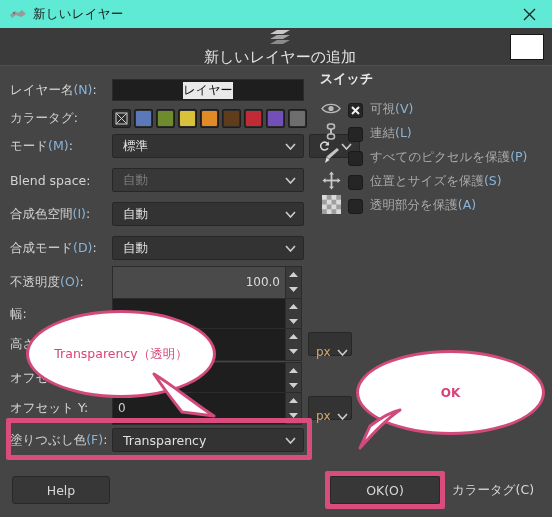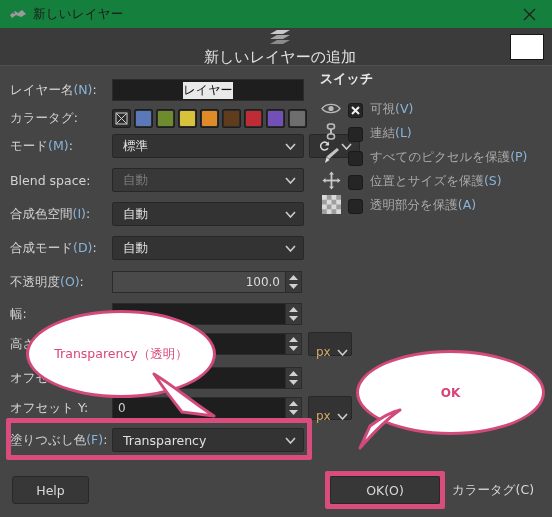--- a/index.html
+++ b/index.html
@@ -12,21 +12,21 @@
   #app {
     position: relative;
     width: 552px; height: 517px;
     background: #454545;
   }
 
   
   .titlebar {
     position: absolute; left: 0; top: 0;
     width: 552px; height: 28px;
-    background: #15803d;
+    background: #5eead4;
     display: flex; align-items: center;
   }
   .titlebar-icon {
     margin-left: 9px; width: 18px; height: 14px;
     display: flex; align-items: center; justify-content: center;
   }
   .titlebar-title {
     margin-left: 6px;
     font-size: 12.5px; color: #1b1b1b;
     letter-spacing: .2px;
@@ -138,21 +138,21 @@
     border: 1px solid #1d1d1d;
     border-radius: 2px;
     background: #2c2c2c;
     display: flex; align-items: center; justify-content: center;
   }
   .tag i { display:block; width: 15px; height: 15px; border-radius:1px; }
 
   
   .spin {
     display: flex; align-items: stretch;
-    height: 22px;
+    height: 33px;
   }
   .spin .field {
     width: 173px;
     background: #1e1e1e;
     border: 1px solid #2b2b2b;
     border-right: none;
     display: flex; align-items: center;
     padding: 0 5px;
     font-size: 12px; color: #cfcfcf;
   }
@@ -219,21 +219,21 @@
   }
   .btn {
     position: absolute;
     height: 28px;
     background: #373737;
     border: 1px solid #282828;
     border-radius: 3px;
     display: flex; align-items: center; justify-content: center;
     font-size: 12.5px; color: #d9d9d9;
   }
-  #btn-help { left: 12px; top: 476px; width: 77px; }
+  #btn-help { left: 12px; top: 476px; width: 98px; }
   #btn-ok   { left: 330px; top: 476px; width: 110px; }
   #btn-cancel { left: 443px; top: 476px; width: 100px; background: transparent; border-color: transparent; }
 
   
   .hl {
     position: absolute;
     border: 5px solid #d84d7e;
     border-radius: 2px;
     pointer-events: none;
   }

